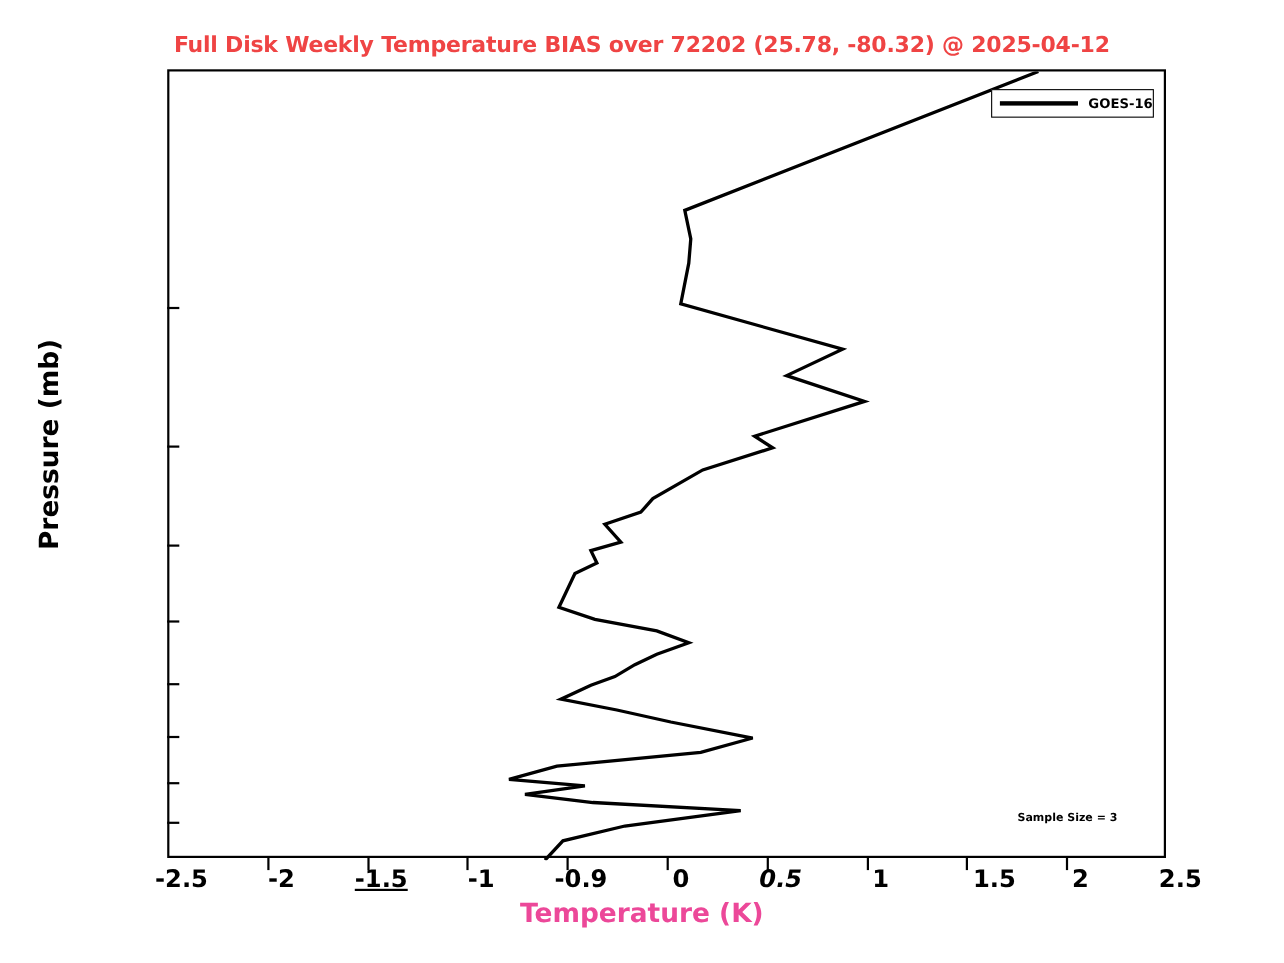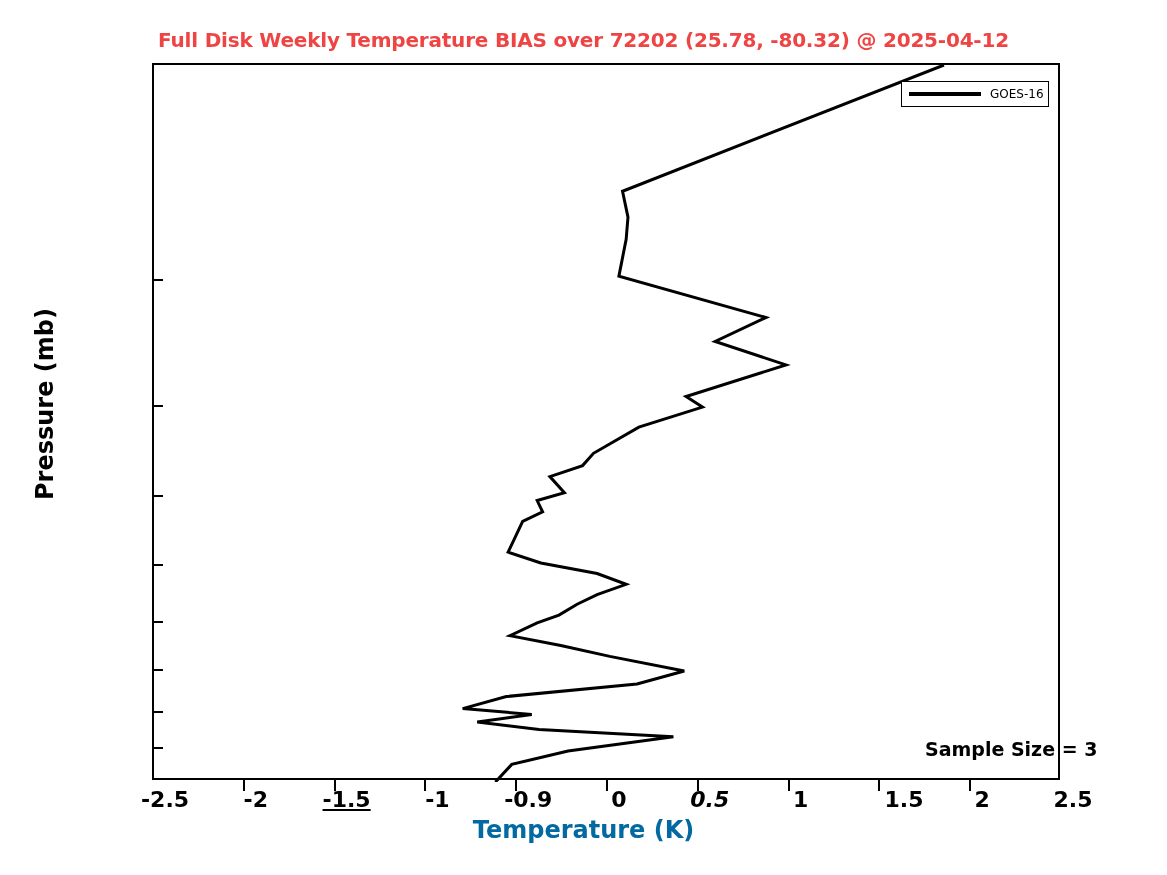--- a/index.html
+++ b/index.html
@@ -22,42 +22,42 @@
   .xtick-label{
     position:absolute;top:787px;transform:translateX(-50%);
     font-family:"DejaVu Sans",sans-serif;font-weight:bold;font-size:22px;color:#000;
     white-space:nowrap;
     margin-left:13px;
   }
   .xtick-mark{position:absolute;top:780px;width:2px;height:11px;background:#000;}
 
   #xlabel{
     position:absolute;left:0;top:816px;width:1167px;text-align:center;
-    font-family:"DejaVu Sans",sans-serif;font-weight:bold;font-size:24px;color:#0369a1;
+    font-family:"DejaVu Sans",sans-serif;font-weight:bold;font-size:24px;color:#ec4899;
   }
   #ylabel{
     position:absolute;left:-105px;top:390px;width:300px;text-align:center;
     transform:rotate(-90deg);transform-origin:center center;
     font-family:"DejaVu Sans",sans-serif;font-weight:bold;font-size:24px;color:#000;
   }
 
   #legend{
     position:absolute;left:901px;top:81px;width:148px;height:26px;
     border:1.5px solid #000;background:#fff;display:flex;align-items:center;
     box-sizing:border-box;
   }
   #legend-swatch{width:72px;height:4px;background:#000;margin-left:7px;}
   #legend-label{
-    margin-left:9px;font-family:"DejaVu Sans",sans-serif;font-weight:normal;
+    margin-left:9px;font-family:"DejaVu Sans",sans-serif;font-weight:bold;
     font-size:12px;color:#000;white-space:nowrap;
   }
 
   #sample-size{
     position:absolute;left:925px;top:738px;
-    font-family:"DejaVu Sans",sans-serif;font-weight:bold;font-size:19px;color:#000;
+    font-family:"DejaVu Sans",sans-serif;font-weight:bold;font-size:10px;color:#000;
     white-space:nowrap;
   }
 </style>
 </head>
 <body>
 
 <div id="stage">
 
   <div id="chart-title">Full Disk Weekly Temperature BIAS over 72202 (25.78, -80.32) @ 2025-04-12</div>
 

